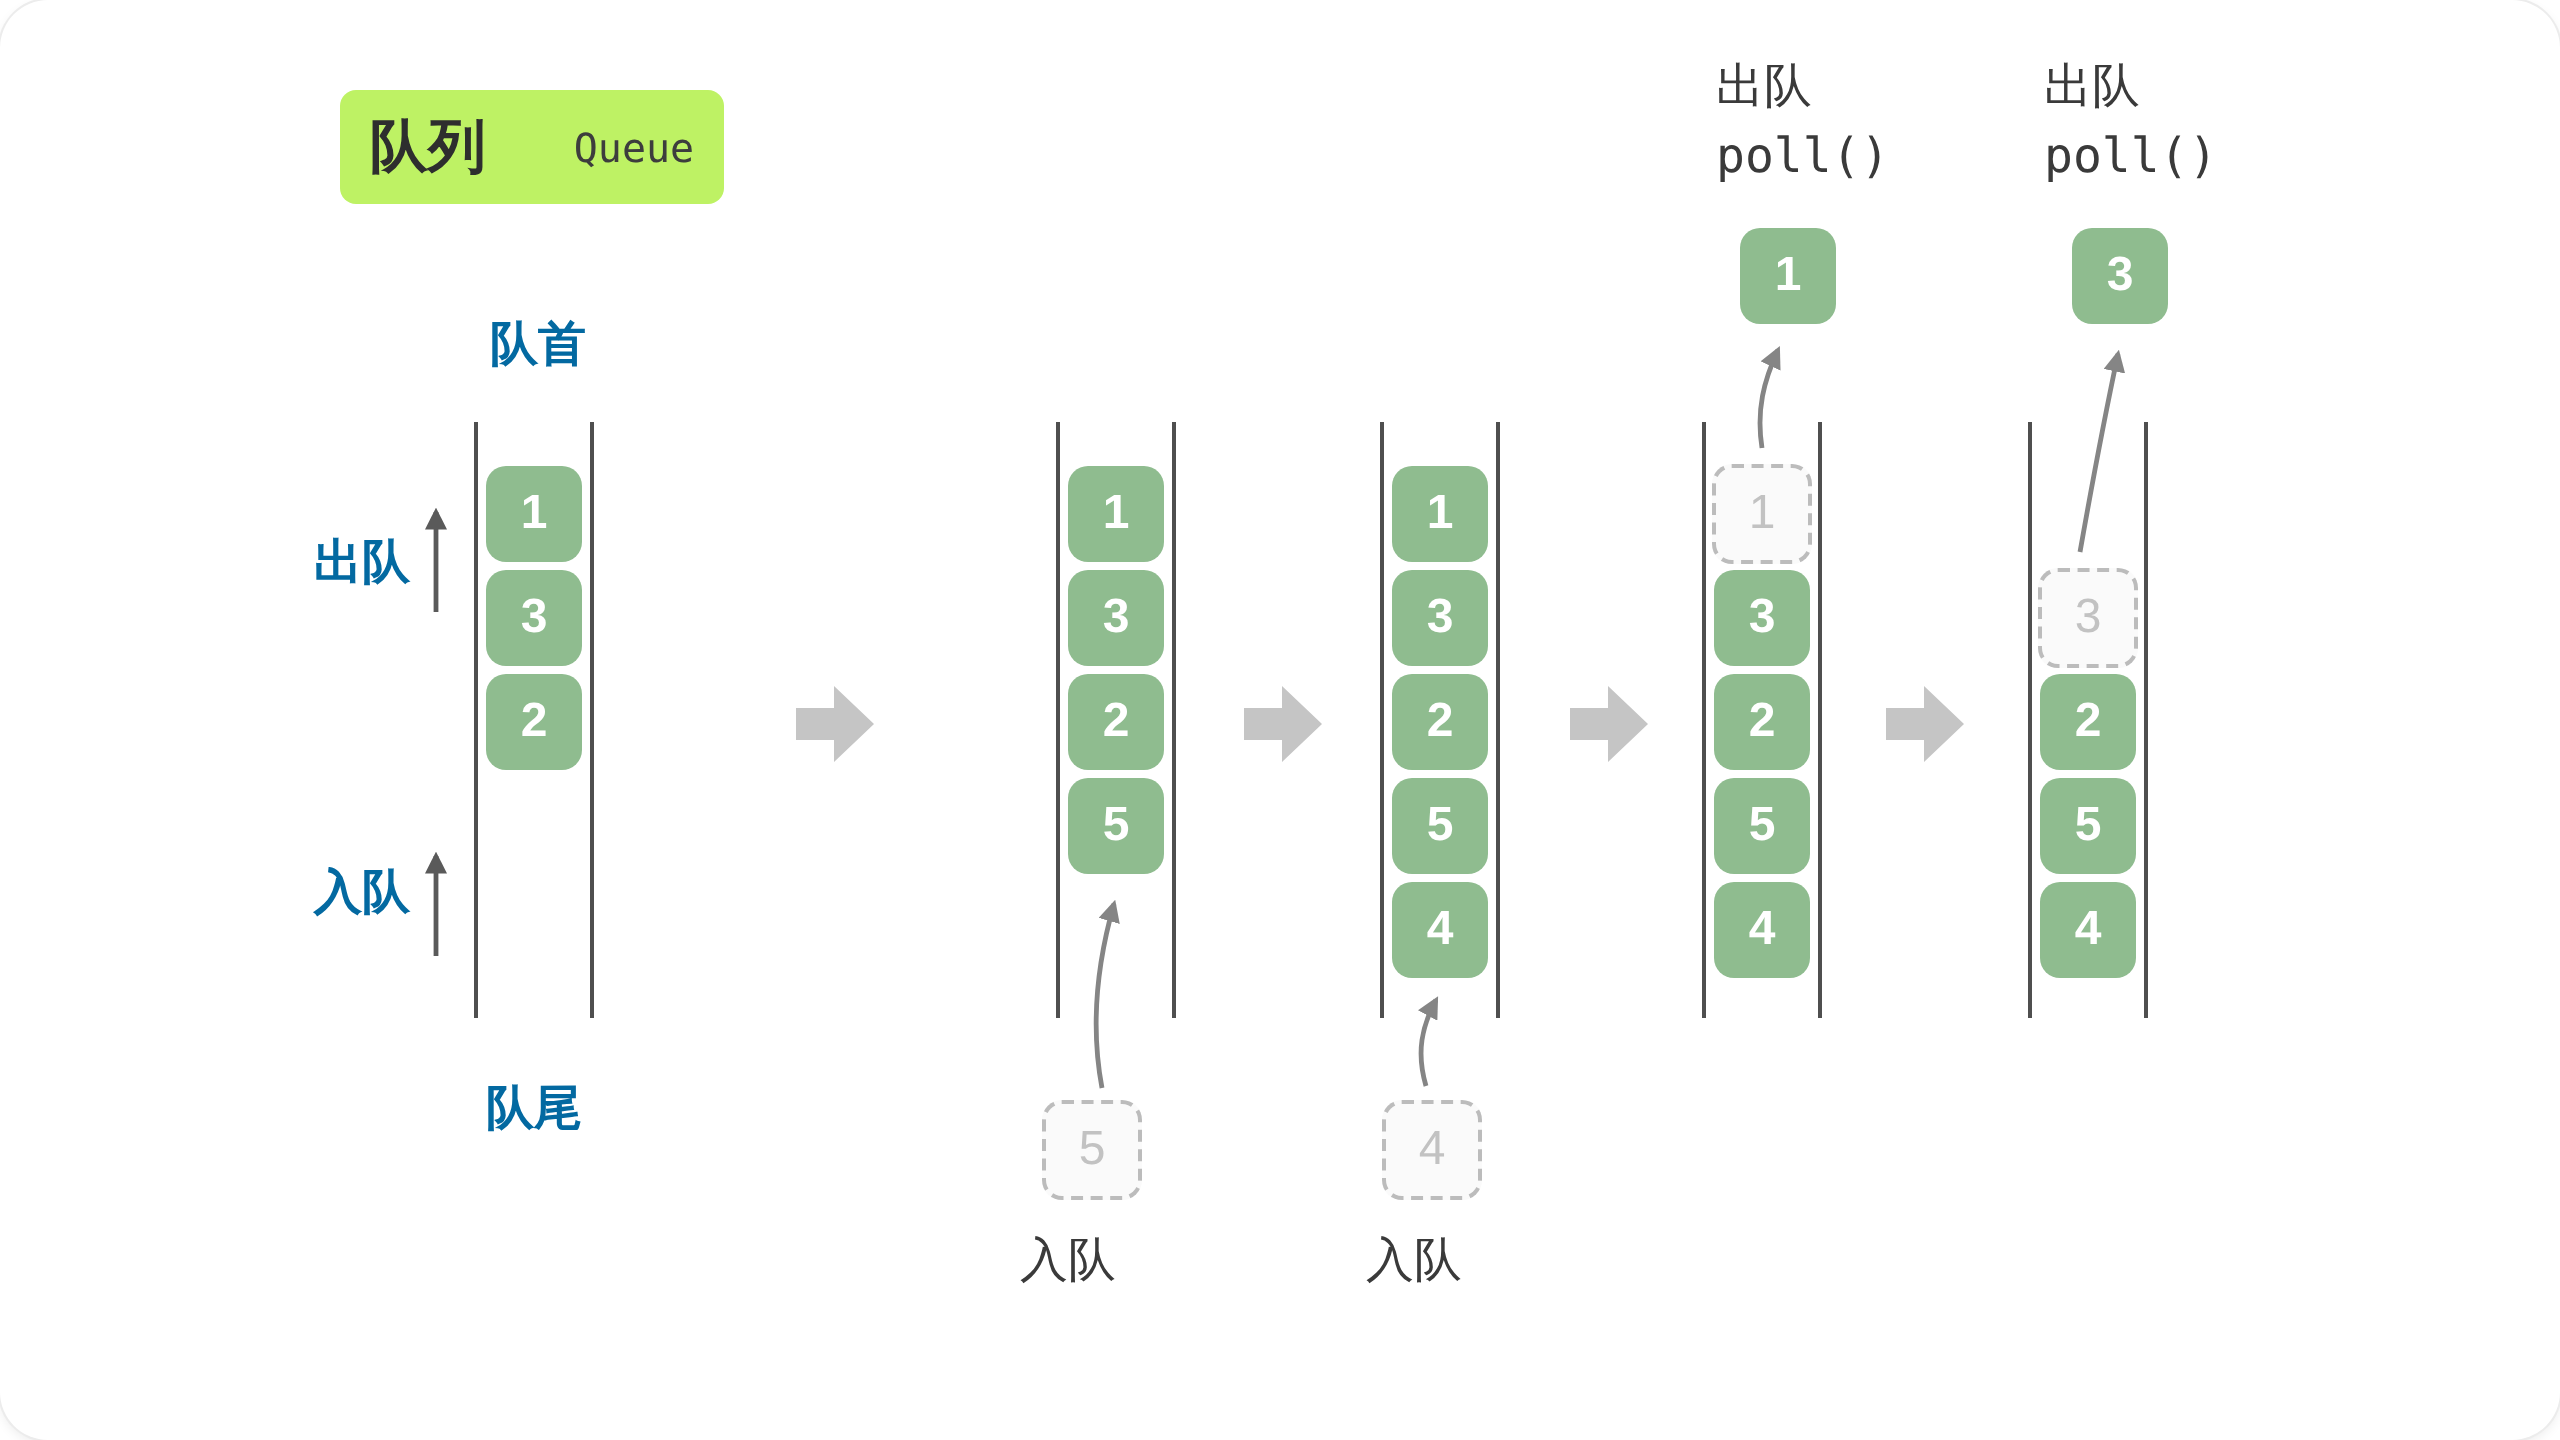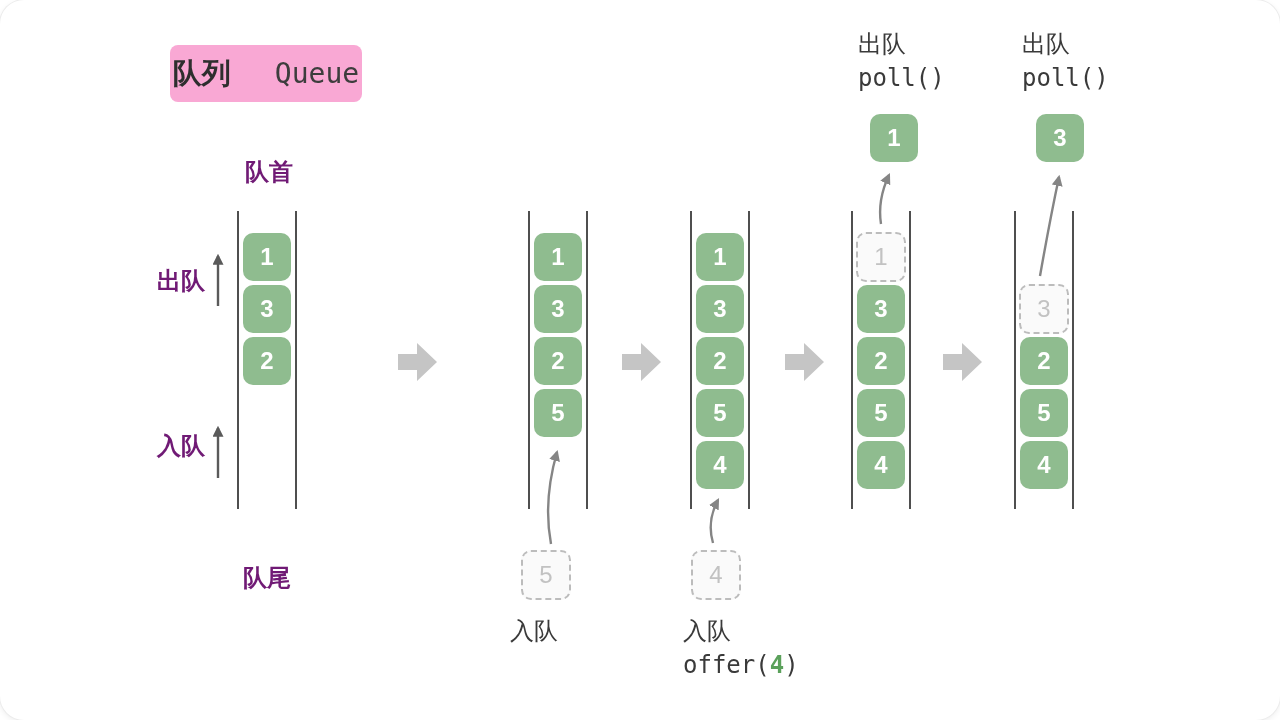--- a/index.html
+++ b/index.html
@@ -6,27 +6,27 @@
   .canvas{
     position:relative;width:1280px;height:720px;background:#ffffff;
     border-radius:24px;box-shadow:0 0 0 1px #ececec, 0 2px 6px rgba(0,0,0,.08);
     overflow:hidden;font-family:"Liberation Sans",sans-serif;color:#3a3a3a;
     box-sizing:border-box;
   }
   .abs{position:absolute;}
   .mono{font-family:"DejaVu Sans Mono",monospace;}
 
   .title-box{
-    left:170px;top:45px;width:192px;height:57px;background:#f9a8d4;border-radius:8px;
+    left:170px;top:45px;width:192px;height:57px;background:#bef264;border-radius:8px;
     display:flex;align-items:center;justify-content:center;gap:12px;
   }
   .title-zh{font-size:29px;font-weight:bold;color:#2e2e2e;}
-  .title-en{font-size:28px;color:#3d3d3d;margin-left:32px;}
+  .title-en{font-size:20px;color:#3d3d3d;margin-left:32px;}
 
-  .side-label{font-size:24px;font-weight:bold;color:#701a75;}
+  .side-label{font-size:24px;font-weight:bold;color:#0369a1;}
 
   .tube{
     top:211px;height:298px;width:60px;box-sizing:border-box;
     border-left:2px solid #4f4f4f;border-right:2px solid #4f4f4f;
   }
 
   .cell{
     width:48px;height:48px;border-radius:10px;box-sizing:border-box;
     display:flex;align-items:center;justify-content:center;
     font-size:24px;font-weight:bold;
@@ -50,21 +50,21 @@
 <body>
 
 <div class="canvas">
 
   <div class="abs title-box">
     <span class="title-zh">队列</span>
     <span class="title-en mono">Queue</span>
   </div>
 
   <div class="abs side-label" style="left:245px;top:156px;">队首</div>
-  <div class="abs side-label" style="left:243px;top:538px;margin-top:24px;">队尾</div>
+  <div class="abs side-label" style="left:243px;top:538px;">队尾</div>
   <div class="abs side-label" style="left:157px;top:265px;">出队</div>
   <div class="abs side-label" style="left:157px;top:430px;">入队</div>
 
   <div class="abs tube" style="left:237px;"></div>
   <div class="abs tube" style="left:528px;"></div>
   <div class="abs tube" style="left:690px;"></div>
   <div class="abs tube" style="left:851px;"></div>
   <div class="abs tube" style="left:1014px;"></div>
 
   <div class="abs cell green" style="left:243px;top:233px;">1</div>
@@ -81,21 +81,20 @@
   </div>
 
   <div class="abs cell green" style="left:696px;top:233px;">1</div>
   <div class="abs cell green" style="left:696px;top:285px;">3</div>
   <div class="abs cell green" style="left:696px;top:337px;">2</div>
   <div class="abs cell green" style="left:696px;top:389px;">5</div>
   <div class="abs cell green" style="left:696px;top:441px;">4</div>
   <div class="abs cell ghost" style="left:691px;top:550px;">4</div>
   <div class="abs op-label" style="left:683px;top:613px;">
     <div>入队</div>
-    <div class="mono code"><span>offer(</span><span class="arg-green">4</span><span>)</span></div>
   </div>
 
   <div class="abs op-label" style="left:858px;top:26px;">
     <div>出队</div>
     <div class="mono code">poll()</div>
   </div>
   <div class="abs cell green" style="left:870px;top:114px;">1</div>
   <div class="abs cell ghost" style="left:856px;top:232px;">1</div>
   <div class="abs cell green" style="left:857px;top:285px;">3</div>
   <div class="abs cell green" style="left:857px;top:337px;">2</div>

